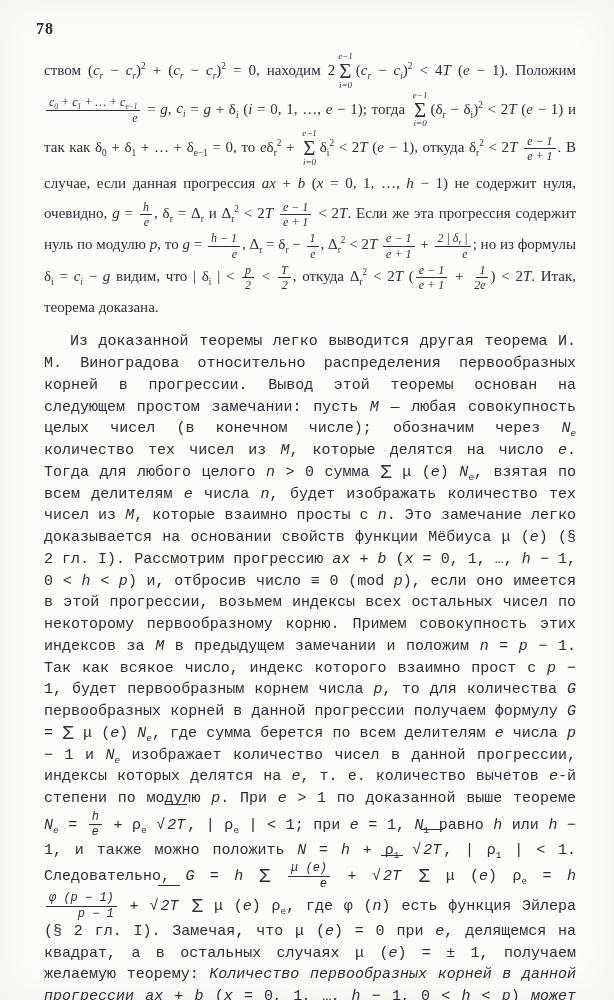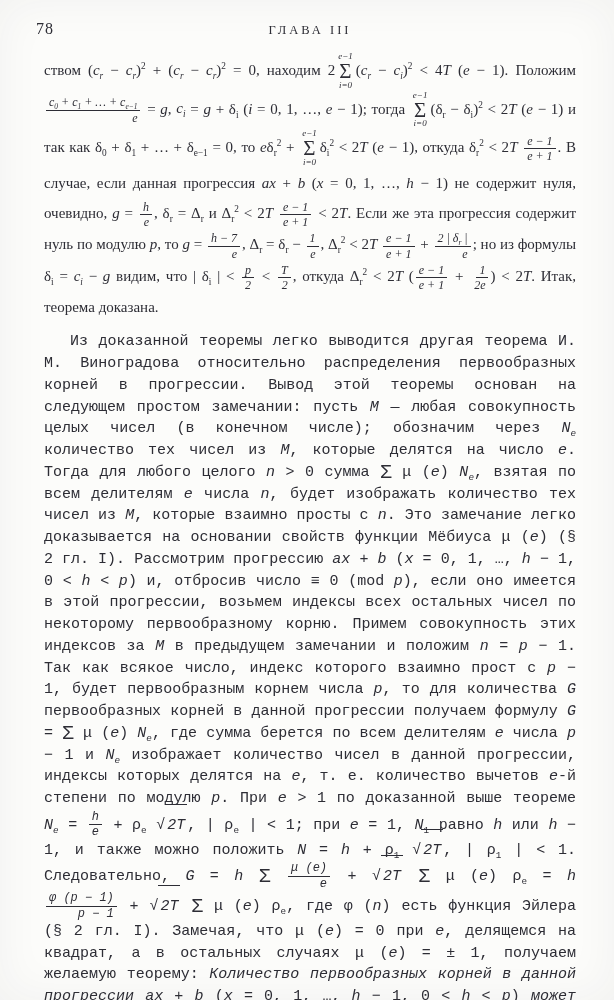--- a/index.html
+++ b/index.html
@@ -11,21 +11,21 @@
     background:#fcfcfa;
     color:#2d2d35;
     font-family:"Liberation Serif", serif;
     padding:14px 38px 0 44px;
     overflow:hidden;
     box-shadow: inset 0 0 45px rgba(40,40,60,0.05);
   }
   .page-header { position:relative; height:38px; }
   .page-num {
     position:absolute; left:-8px; top:6px;
-    font-size:16px; letter-spacing:1px;
+    font-size:16px; letter-spacing:1px;font-weight:bold;
   }
   .chapter {
     position:absolute; left:0; right:0; top:9px;
     text-align:center; font-size:12.5px; letter-spacing:3px;
   }
   .body-text { font-size:15px; text-align:justify; }
   .para { text-align:justify; }
   .p1 { line-height:2.0; }
   .p2 { line-height:1.45; margin-top:9px; text-indent:26px;font-family:Liberation Mono, monospace; }
   sub, sup { font-size:0.62em; line-height:0; }
@@ -49,21 +49,20 @@
   
   .sq { white-space:nowrap; }
   .sq .ov { border-top:1px solid currentColor; padding:12px 2px; }
 </style>
 </head>
 <body>
 
 <div class="scan">
   <div class="page-header">
     <span class="page-num">78</span>
-    <span class="chapter">ГЛАВА III</span>
   </div>
   <div class="body-text">
     <p class="para p1">ством (<i>c<sub>r</sub></i> − <i>c<sub>r</sub></i>)<sup>2</sup> + (<i>c<sub>r</sub></i> − <i>c<sub>r</sub></i>)<sup>2</sup> = 0, находим 2<span class="sum">
           <span class="t">e−1</span>
           <span class="s">Σ</span>
           <span class="b">i=0</span>
         </span>(<i>c<sub>r</sub></i> − <i>c<sub>i</sub></i>)<sup>2</sup> &lt; 4<i>T</i> (<i>e</i> − 1). Положим <span class="fr">
           <span class="n">c<sub>0</sub> + c<sub>1</sub> + … + c<sub>e−1</sub></span>
           <span class="d">e</span>
         </span> = <i>g</i>, <i>c<sub>i</sub></i> = <i>g</i> + δ<sub>i</sub> (<i>i</i> = 0, 1, …, <i>e</i> − 1); тогда <span class="sum">
@@ -77,21 +76,21 @@
         </span>δ<sub>i</sub><sup>2</sup> &lt; 2<i>T</i> (<i>e</i> − 1), откуда δ<sub>r</sub><sup>2</sup> &lt; 2<i>T</i> <span class="fr">
           <span class="n">e − 1</span>
           <span class="d">e + 1</span>
         </span>. В случае, если данная прогрессия <i>ax</i> + <i>b</i> (<i>x</i> = 0, 1, …, <i>h</i> − 1) не содержит нуля, очевидно, <i>g</i> = <span class="fr">
           <span class="n">h</span>
           <span class="d">e</span>
         </span>, δ<sub>r</sub> = Δ<sub>r</sub> и Δ<sub>r</sub><sup>2</sup> &lt; 2<i>T</i> <span class="fr">
           <span class="n">e − 1</span>
           <span class="d">e + 1</span>
         </span> &lt; 2<i>T</i>. Если же эта прогрессия содержит нуль по модулю <i>p</i>, то <i>g</i> = <span class="fr">
-          <span class="n">h − 7</span>
+          <span class="n">h − 1</span>
           <span class="d">e</span>
         </span>, Δ<sub>r</sub> = δ<sub>r</sub> − <span class="fr">
           <span class="n">1</span>
           <span class="d">e</span>
         </span>, Δ<sub>r</sub><sup>2</sup> &lt; 2<i>T</i> <span class="fr">
           <span class="n">e − 1</span>
           <span class="d">e + 1</span>
         </span> + <span class="fr">
           <span class="n">2 | δ<sub>r</sub> |</span>
           <span class="d">e</span>

